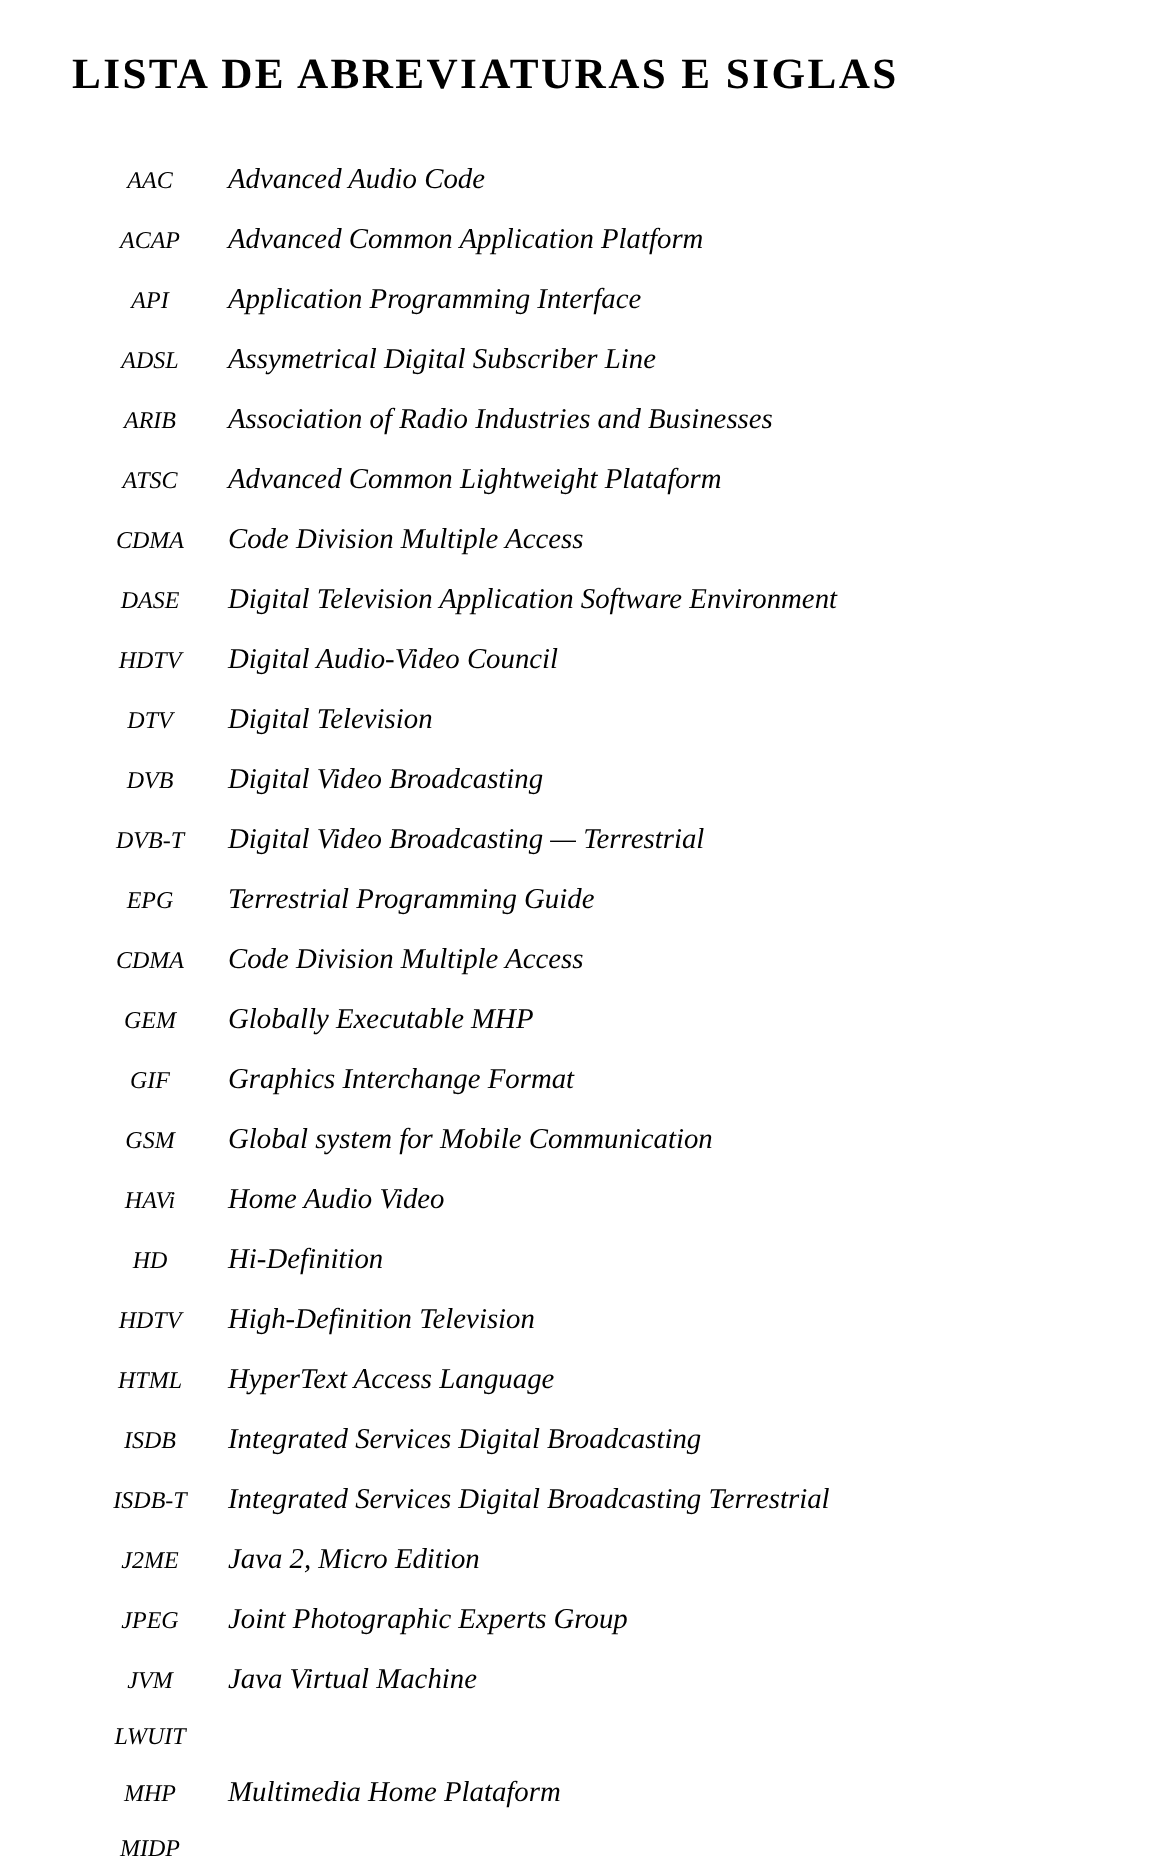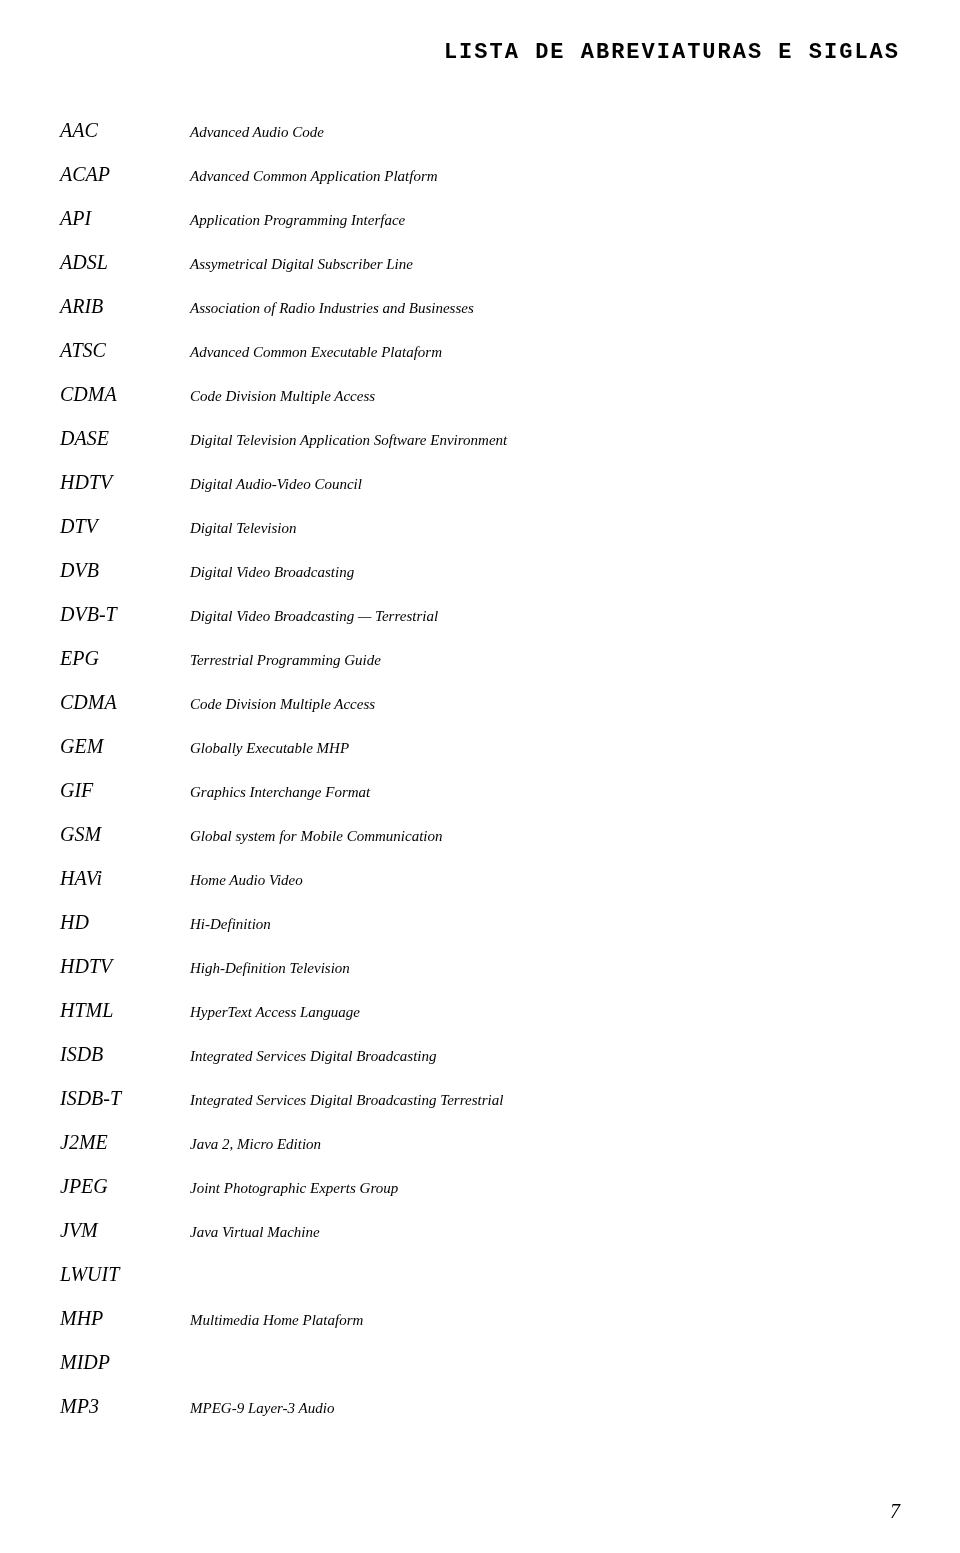--- a/index.html
+++ b/index.html
@@ -11,51 +11,52 @@
     body {
       background: #ffffff;
       font-family: Georgia, 'Times New Roman', Times, serif;
       width: 960px;
       min-height: 1553px;
       padding: 40px 60px 60px 60px;
       position: relative;
     }
 
     .page-title {
-      text-align: right;
-      font-size: 22px;
+      text-align: left;
+      font-size: 36px;
       font-weight: bold;
       letter-spacing: 2px;
       margin-bottom: 50px;
-      font-family: Liberation Mono, monospace;
+      font-family: Liberation Serif, serif;
       text-transform: uppercase;
     }
 
     .abbreviation-list {
       width: 100%;
     }
 
     .abbreviation-row {
       display: flex;
       align-items: baseline;
       margin-bottom: 14px;
       line-height: 1.5;
     }
 
     .abbr-code {
       font-style: italic;
       font-size: 20px;
       min-width: 130px;
       font-weight: normal;
       color: #000;
+      text-align: center;
     }
 
     .abbr-definition {
       font-style: italic;
-      font-size: 15px;
+      font-size: 24px;
       color: #000;
       flex: 1;
     }
 
     .page-number {
       position: absolute;
       bottom: 30px;
       right: 60px;
       font-size: 20px;
       font-style: italic;
@@ -82,21 +83,21 @@
     <div class="abbreviation-row">
       <span class="abbr-code">ADSL</span>
       <span class="abbr-definition">Assymetrical Digital Subscriber Line</span>
     </div>
     <div class="abbreviation-row">
       <span class="abbr-code">ARIB</span>
       <span class="abbr-definition">Association of Radio Industries and Businesses</span>
     </div>
     <div class="abbreviation-row">
       <span class="abbr-code">ATSC</span>
-      <span class="abbr-definition">Advanced Common Executable Plataform</span>
+      <span class="abbr-definition">Advanced Common Lightweight Plataform</span>
     </div>
     <div class="abbreviation-row">
       <span class="abbr-code">CDMA</span>
       <span class="abbr-definition">Code Division Multiple Access</span>
     </div>
     <div class="abbreviation-row">
       <span class="abbr-code">DASE</span>
       <span class="abbr-definition">Digital Television Application Software Environment</span>
     </div>
     <div class="abbreviation-row">

